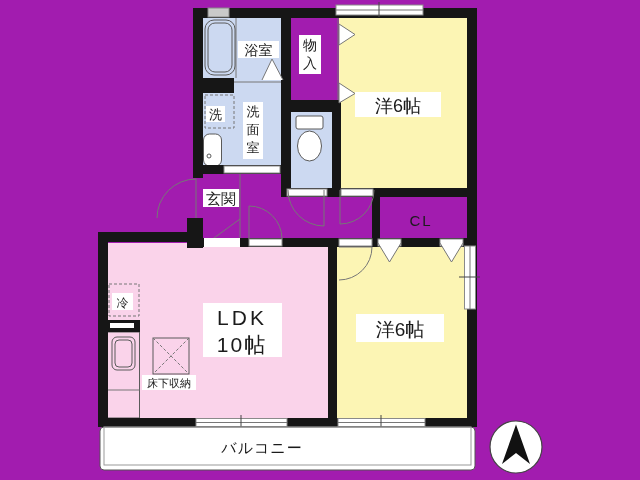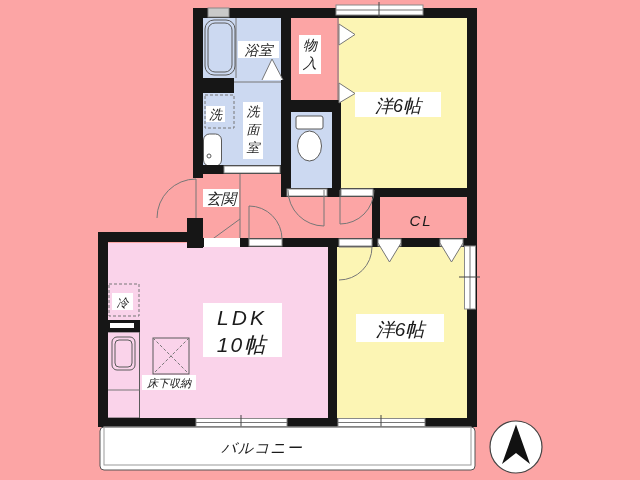--- a/index.html
+++ b/index.html
@@ -1,16 +1,16 @@
 <!DOCTYPE html>
 <html style="--wall: #161616; --room_blue: #ccd9f1; --room_yellow: #fcf5b4; --room_pink: #fad3ea; --line: #777777;"><head>
 <meta charset="utf-8">
 <style>
   html,body{margin:0;padding:0;background:#fff;}
-  .stage{position:relative;width:640px;height:480px;background:#fca5a5;overflow:hidden;font-style:italic;}
+  .stage{position:relative;width:640px;height:480px;background:#a21caf;overflow:hidden;}
   svg{display:block;}
   text{font-family:"Liberation Sans","DejaVu Sans",sans-serif;fill:#1b1b1b;}
   .wall{fill:var(--wall,#161616);}
   .f-blue{fill:var(--room_blue,#ccd9f1);}
   .f-yellow{fill:var(--room_yellow,#fcf5b4);}
   .f-pink{fill:var(--room_pink,#fad3ea);}
   .thin{stroke:var(--line,#777);stroke-width:1;fill:none;}
   .thind{stroke:var(--line,#777);stroke-width:1;fill:none;stroke-dasharray:3,2;}
   .doorw{fill:#fff;stroke:#8a8a8a;stroke-width:1;}
   .open{fill:#fff;}

